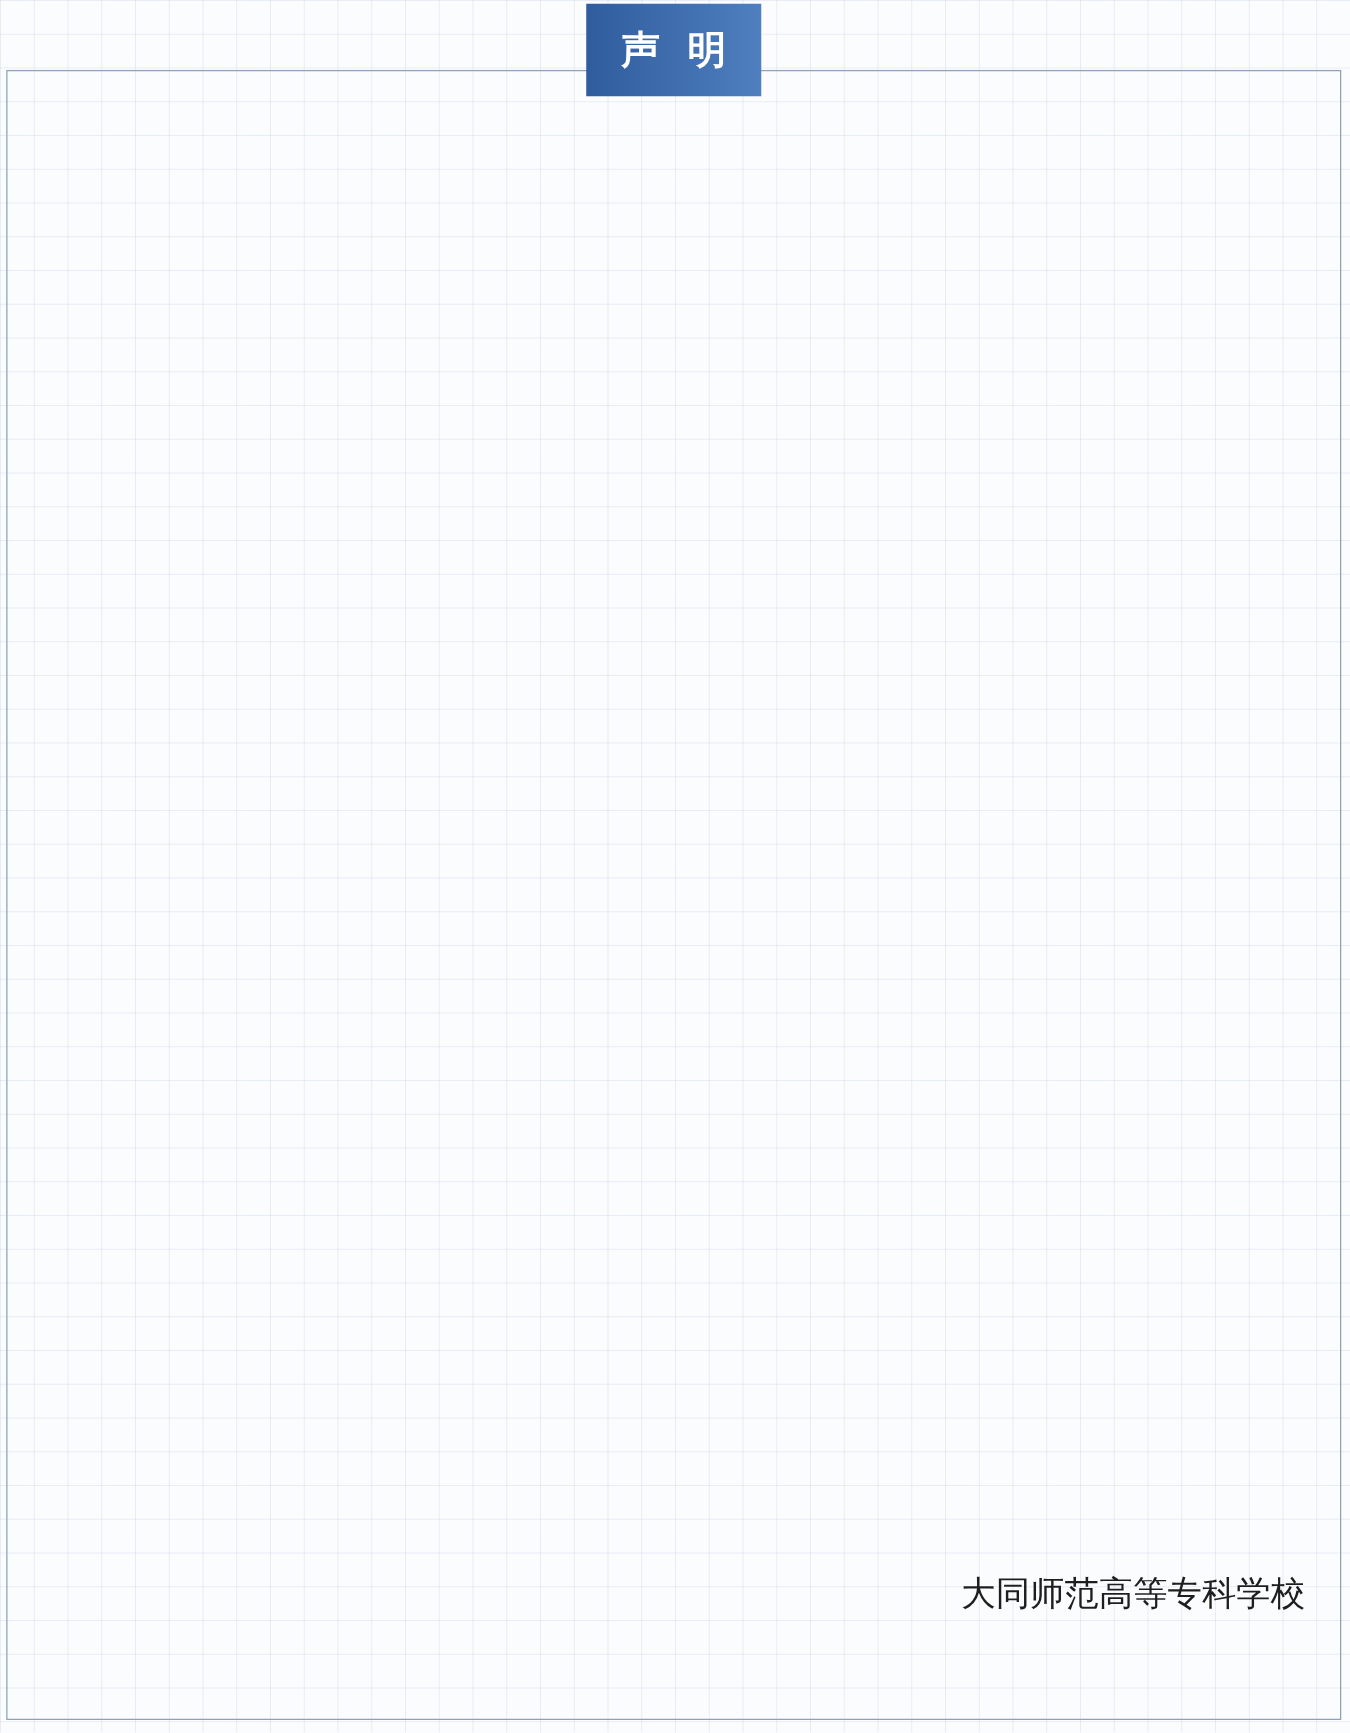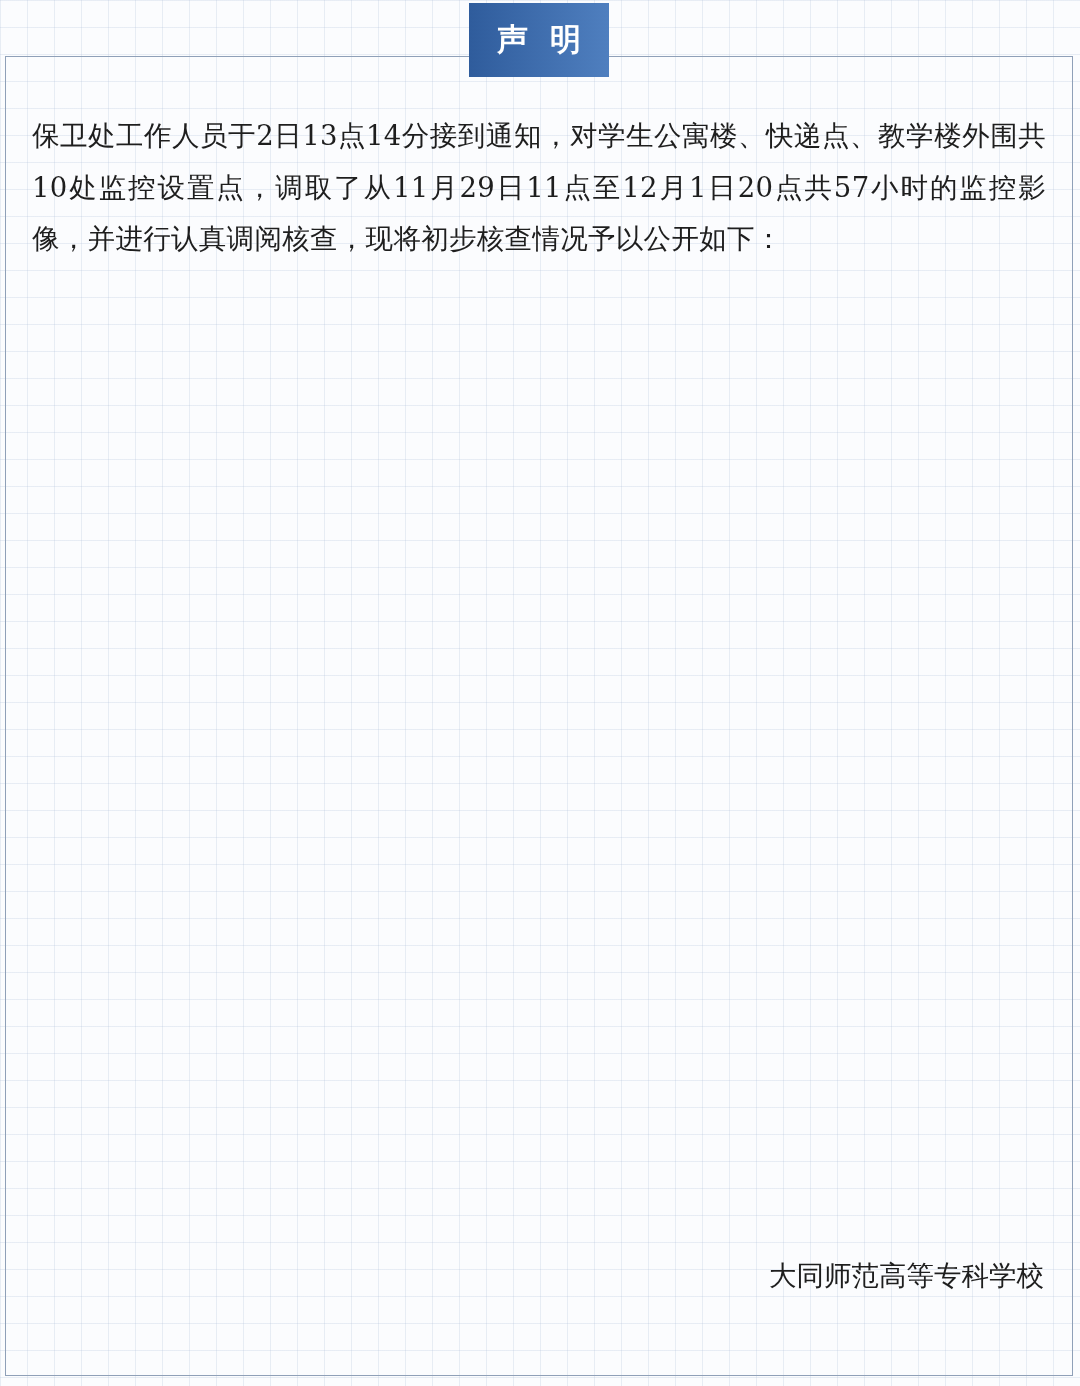--- a/index.html
+++ b/index.html
@@ -42,18 +42,17 @@
 </head>
 <body>
 
 <div class="frame"></div>
 
 <div class="title-badge">
   <span>声明</span>
 </div>
 
 <div class="content">
-  <p class="para">保卫处工作人员于2日13点14分接到通知，对学生公寓楼、快递点、教学楼外围共10处监控设置点，调取了从11月29日11点至12月1日20点共57小时的监控影像，并进行认真调阅核查，现将初步核查情况予以公开如下：</p>
 </div>
 
 <div class="signature">
   <div>大同师范高等专科学校</div>
 </div>
 
 </body></html>

